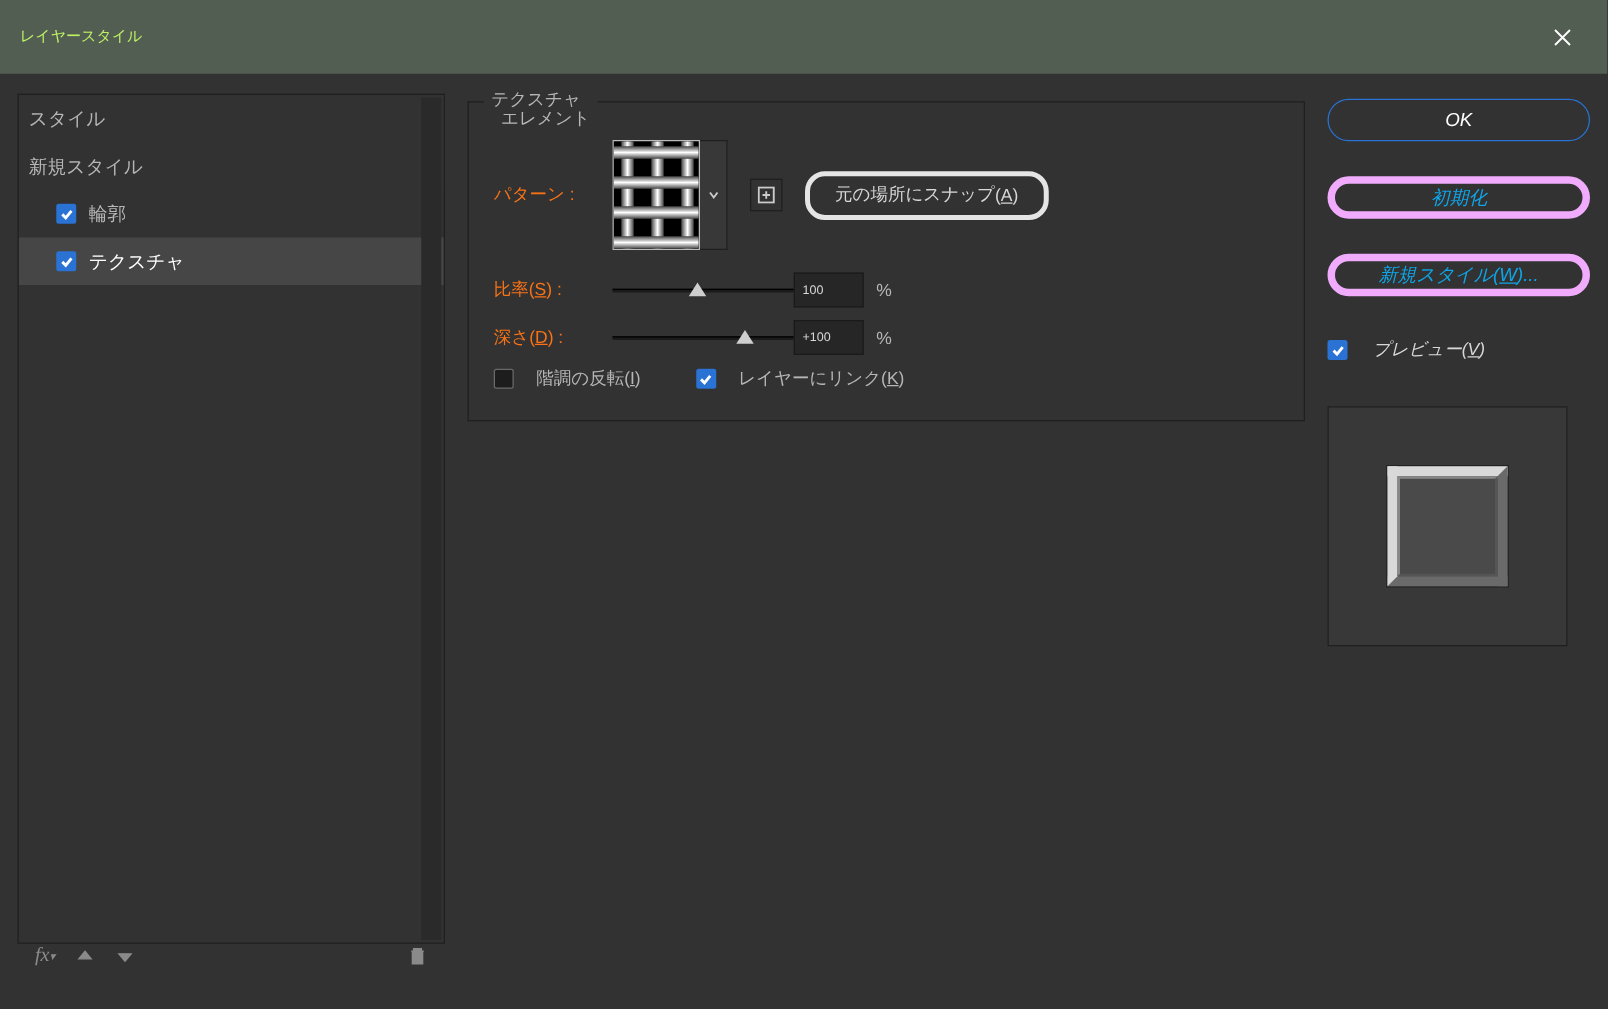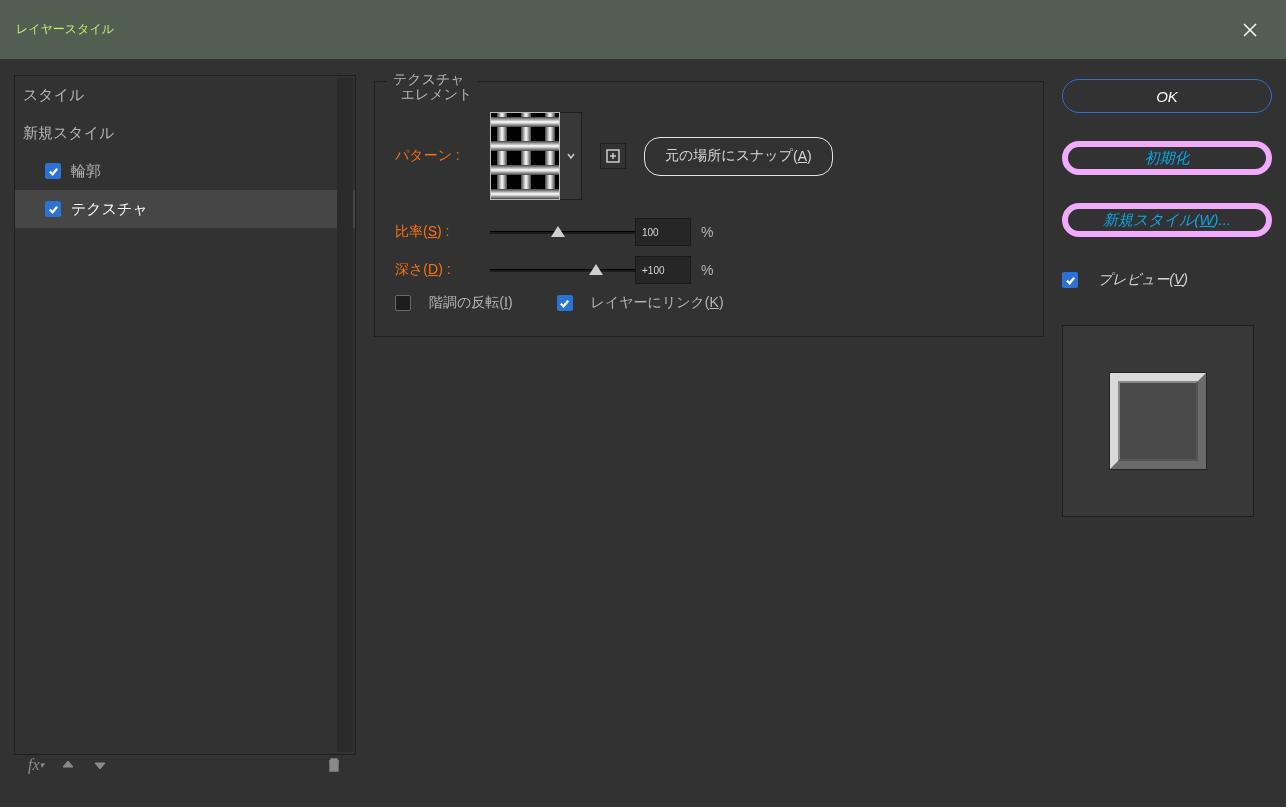--- a/index.html
+++ b/index.html
@@ -35,21 +35,21 @@
   .underline { text-decoration: underline; }
   .pattern-swatch-wrap { display:flex; align-items:center; }
   .pattern-swatch { width:70px; height:88px; border:1px solid #bbb; background:#000; position:relative; overflow:hidden;}
   .pattern-swatch .grid { position:absolute; inset:0; }
   .pattern-swatch .vbar { position:absolute; top:0; bottom:0; width:10px; background:linear-gradient(to right,#444,#fff,#444);}
   .pattern-swatch .hbar { position:absolute; left:0; right:0; height:10px; background:linear-gradient(to bottom,#444,#fff,#444);}
   .dropdown-arrow { width:22px; height:88px; background:#383838; border:1px solid #1f1f1f; border-left:none; display:flex; align-items:center; justify-content:center; cursor:pointer;}
   .dropdown-arrow svg { width:10px; height:10px; stroke:#ccc; fill:none; stroke-width:1.5;}
   .small-btn { width:26px; height:26px; border:1px solid #1f1f1f; display:flex; align-items:center; justify-content:center; margin-left:18px; cursor:pointer; background:#323232;}
   .small-btn svg { stroke:#ccc; fill:none; stroke-width:1.5;}
-  .pill-btn { height:39px; padding:0 20px; border:1px solid #e5e5e5; border-radius:16px; background:#323232; color:#d8d8d8; font-size:14px; display:inline-flex; align-items:center; justify-content:center; cursor:pointer; margin-left:18px;}
+  .pill-btn { height:39px; padding:0 20px; border:4px solid #e5e5e5; border-radius:16px; background:#323232; color:#d8d8d8; font-size:14px; display:inline-flex; align-items:center; justify-content:center; cursor:pointer; margin-left:18px;}
   .slider { position:relative; width:145px; height:20px; }
   .slider-track { position:absolute; left:0; right:0; top:9px; height:3px; background:#1b1b1b; border-top:1px solid #000;}
   .slider-thumb { position:absolute; top:4px; width:0; height:0; border-left:7px solid transparent; border-right:7px solid transparent; border-bottom:11px solid #cfcfcf; transform:translateX(-7px);}
   .num-input { width:56px; height:28px; background:#262626; border:1px solid #1a1a1a; color:#d8d8d8; text-align:left; padding:0 6px; font-size:10px; margin-left:0;}
   .unit { margin-left:10px; color:#b6b6b6; font-size:14px;}
   .chk-row { display:flex; align-items:center; gap:8px; font-size:14px; color:#b6b6b6;}
   
   .right-col { width:210px; display:flex; flex-direction:column; gap:28px; padding-top:4px;font-style:italic;}
   .big-btn { height:34px; border-radius:17px; border:6px solid #f0abfc; background:#323232; color:#0ea5e9; font-size:15px; display:flex; align-items:center; justify-content:center; cursor:pointer;}
   .big-btn.primary { border:1.5px solid #2a72d4; color:#fff;}

